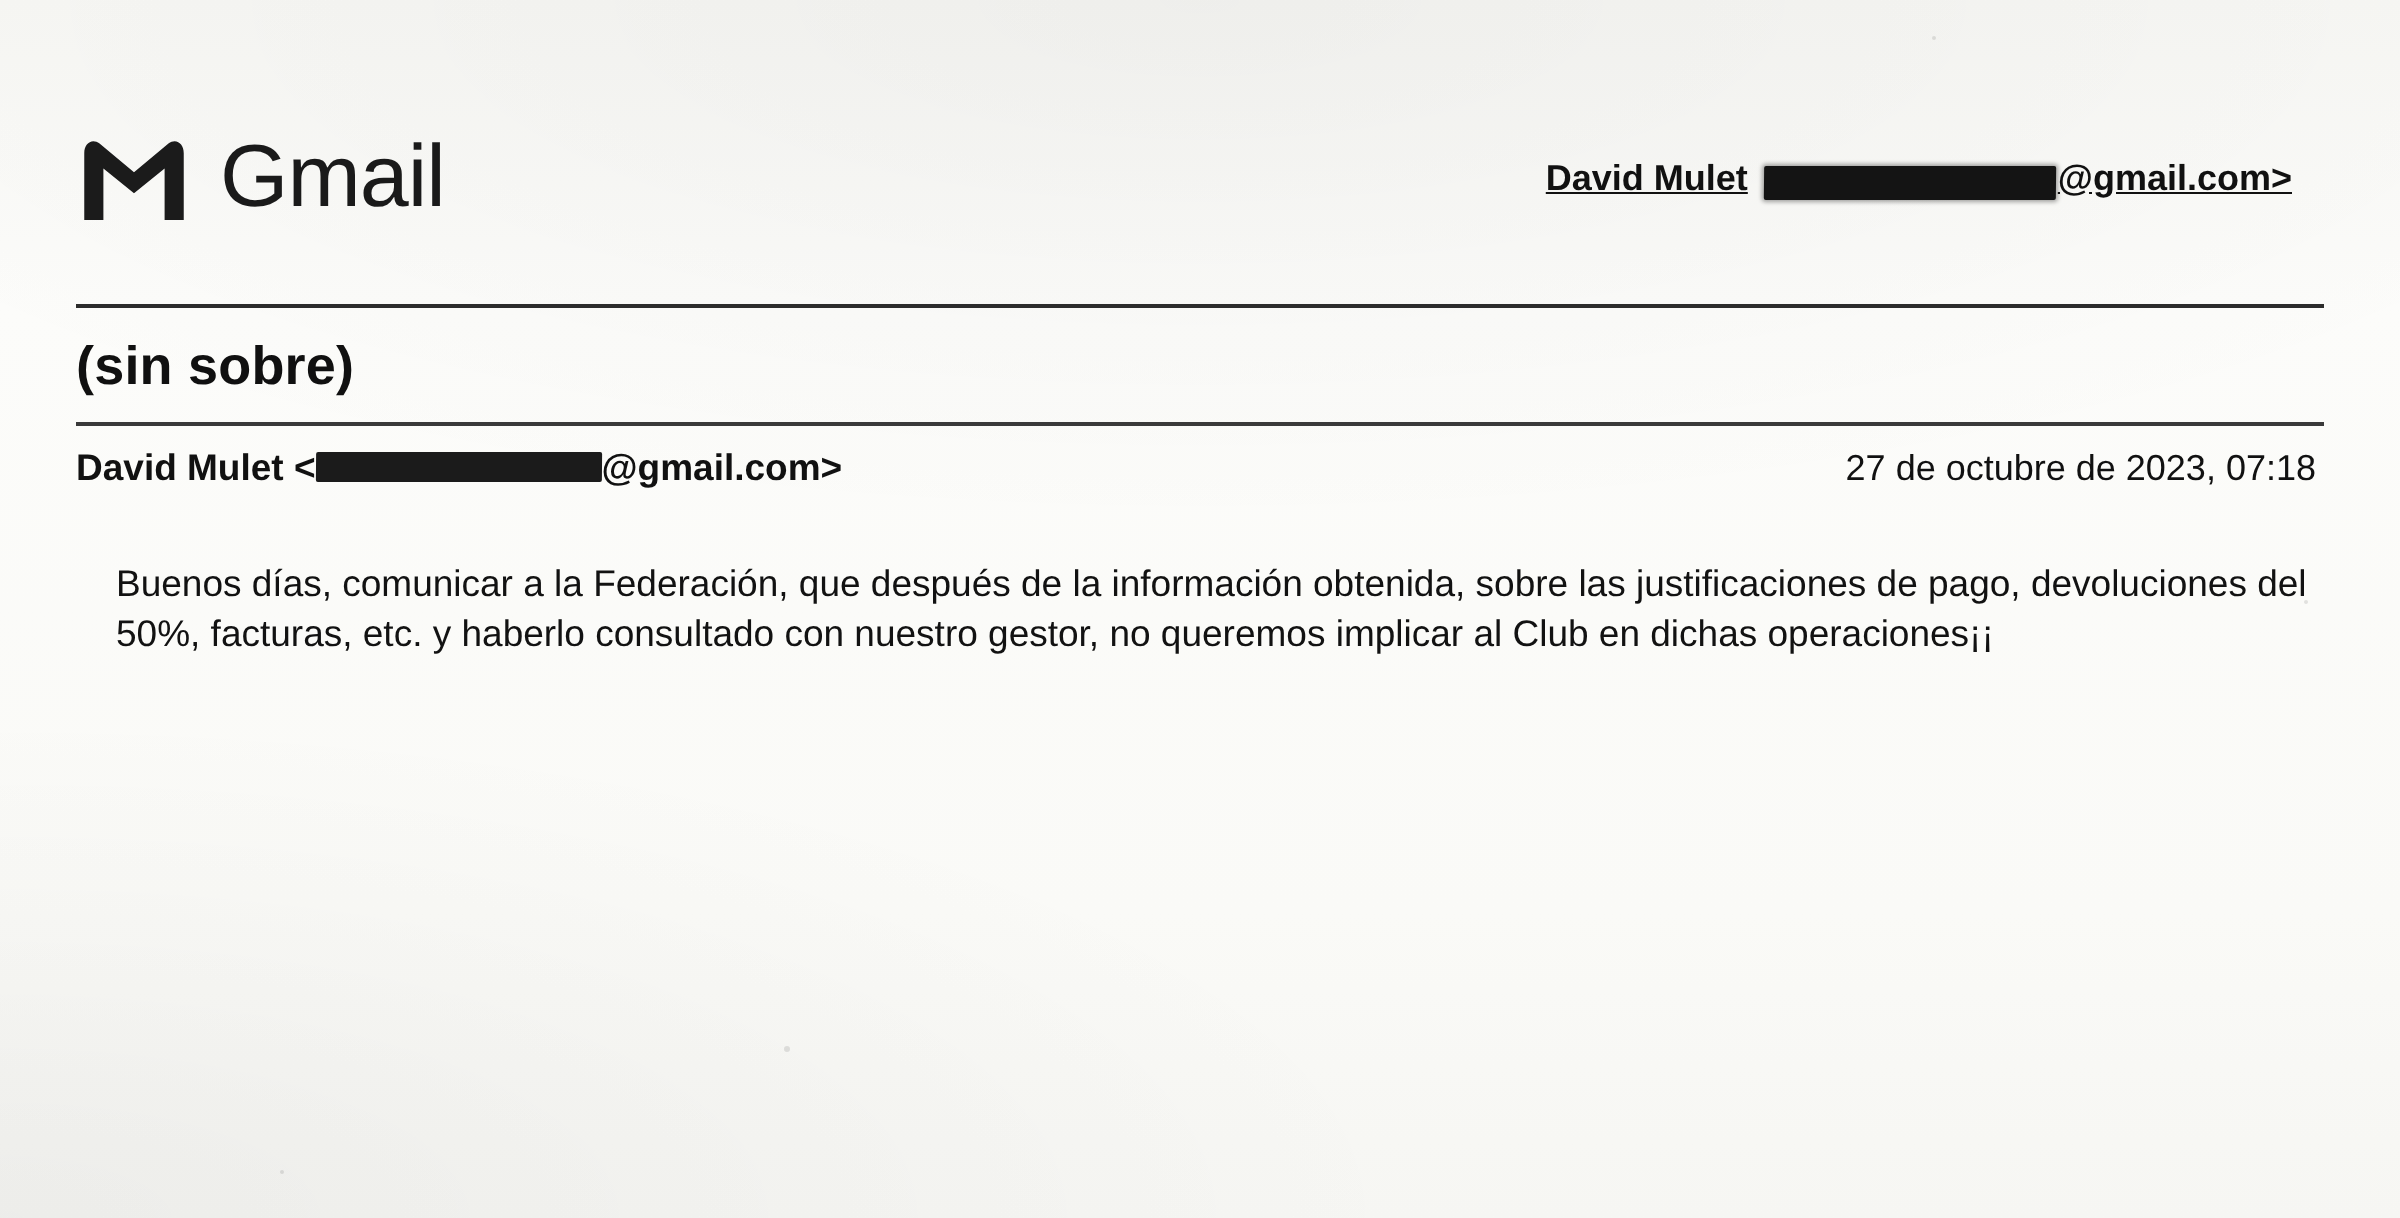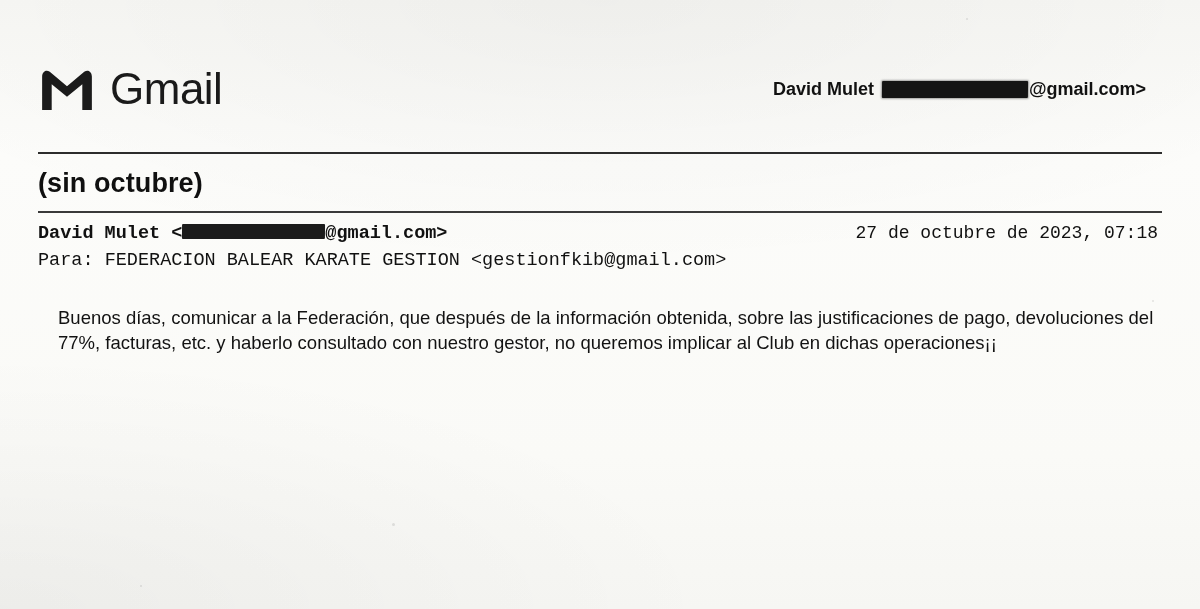--- a/index.html
+++ b/index.html
@@ -57,26 +57,27 @@
     display: block;
   }
   .brand-name {
     font-size: 44px;
     letter-spacing: -0.5px;
     color: #1a1a1a;
     font-weight: 400;
   }
   .account {
     display: flex;
-    align-items: center;
+    align-items: flex-end;
     font-size: 18px;
     font-weight: bold;
     color: #111;
     padding-right: 18px;
     white-space: nowrap;
+    text-decoration: underline;
   }
   .redaction {
     display: inline-block;
     background: #141414;
     height: 17px;
     width: 146px;
     margin: 0 1px 0 8px;
     border-radius: 1px;
     transform: skewX(-0.6deg);
     box-shadow: 0 0 2px 1px rgba(0,0,0,0.35);
@@ -98,21 +99,20 @@
     font-size: 27px;
     font-weight: bold;
     color: #101010;
     padding: 14px 2px 12px 2px;
     letter-spacing: 0.1px;
   }
 
   
   .meta {
     padding: 10px 2px 0 2px;
-    font-family: Liberation Mono, monospace;
   }
   .meta-row {
     display: flex;
     align-items: baseline;
     justify-content: space-between;
   }
   .from-line {
     font-size: 18.5px;
     font-weight: bold;
     color: #111;
@@ -178,34 +178,30 @@
     </div>
     <div class="account">
       <span>David Mulet</span>
       <span class="redaction"></span>
       <span>@gmail.com&gt;</span>
     </div>
   </div>
 
   <div class="rule"></div>
 
-  <div class="subject">(sin octubre)</div>
+  <div class="subject">(sin sobre)</div>
 
   <div class="rule thin"></div>
 
   <div class="meta">
     <div class="meta-row">
       <div class="from-line">
         <span>David Mulet &lt;</span><span class="addr-redaction"></span><span>@gmail.com&gt;</span>
       </div>
       <div class="date">27 de octubre de 2023, 07:18</div>
     </div>
-    <div class="to-line">
-      <span>Para:</span>
-      <span>FEDERACION BALEAR KARATE GESTION &lt;gestionfkib@gmail.com&gt;</span>
-    </div>
   </div>
 
   <div class="body-text">
-    <p>Buenos días, comunicar a la Federación, que después de la información obtenida, sobre las justificaciones de pago, devoluciones del 77%, facturas, etc. y haberlo consultado con nuestro gestor, no queremos  implicar al Club en dichas operaciones¡¡</p>
+    <p>Buenos días, comunicar a la Federación, que después de la información obtenida, sobre las justificaciones de pago, devoluciones del 50%, facturas, etc. y haberlo consultado con nuestro gestor, no queremos  implicar al Club en dichas operaciones¡¡</p>
   </div>
 
 </div>
 
 </body></html>

